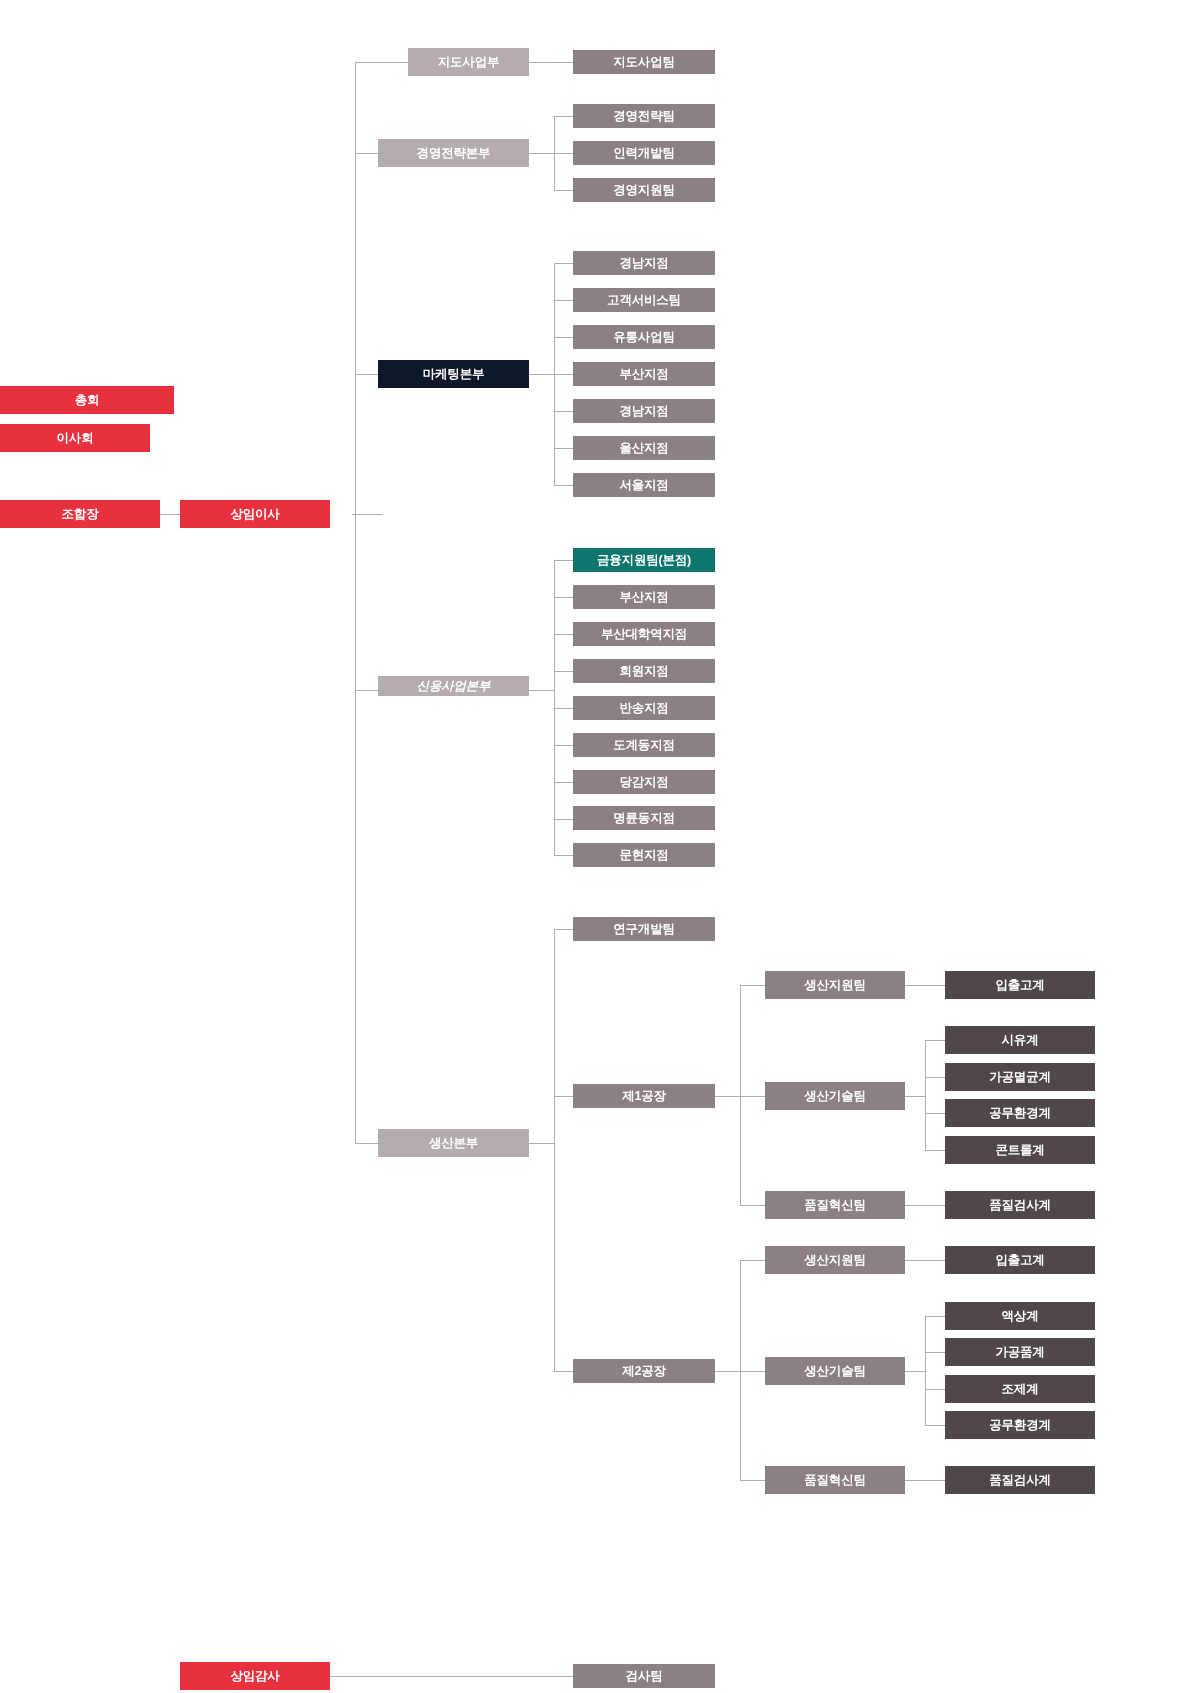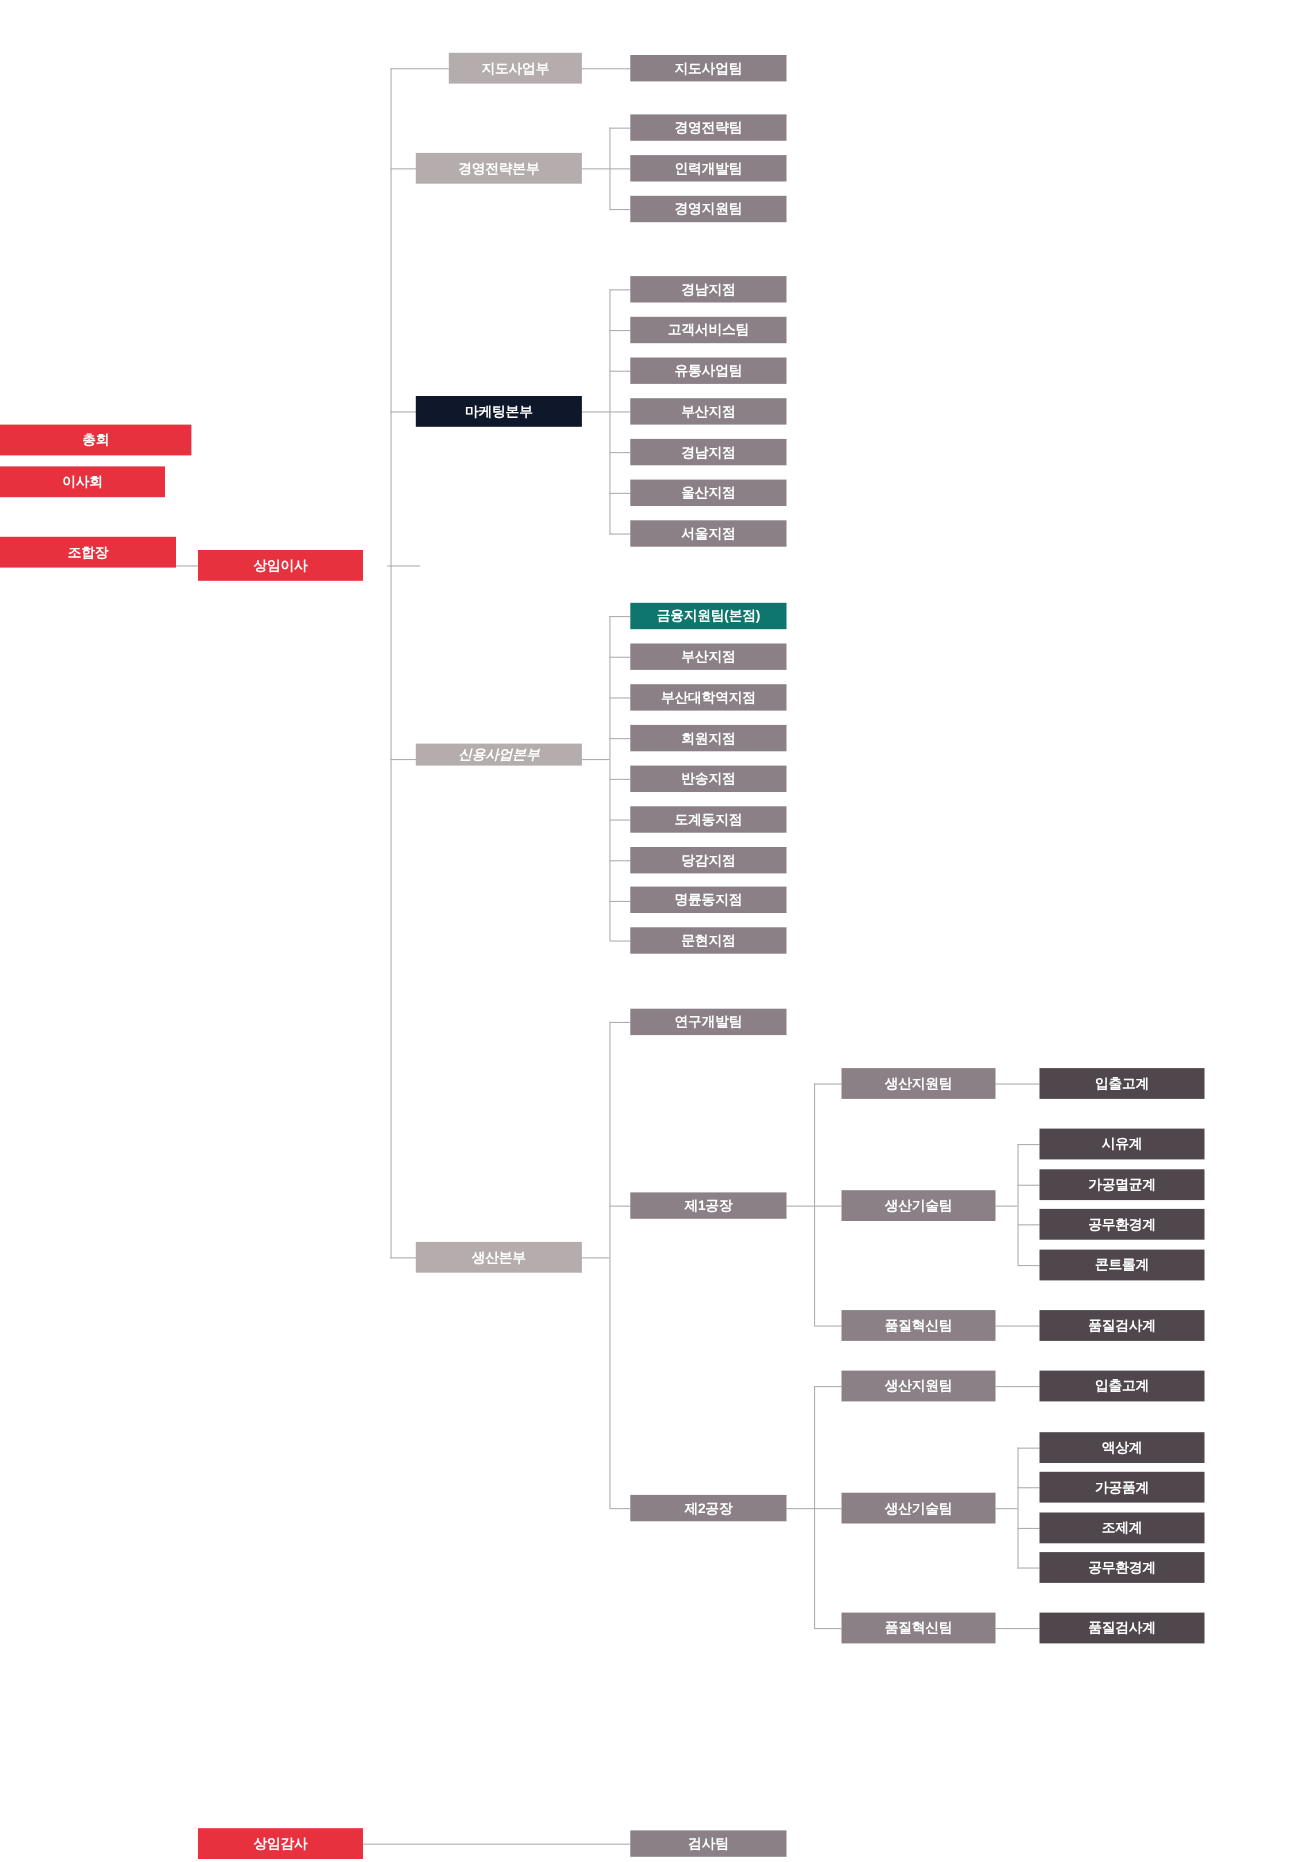--- a/index.html
+++ b/index.html
@@ -127,21 +127,21 @@
   <div class="ln h" style="left: 925px; top: 1352px; width: 20px; background: rgb(178, 172, 172);"></div>
   <div class="ln h" style="left: 925px; top: 1389px; width: 20px; background: rgb(178, 172, 172);"></div>
   <div class="ln h" style="left: 925px; top: 1425px; width: 20px; background: rgb(178, 172, 172);"></div>
 
   <div class="ln h" style="left: 905px; top: 1480px; width: 40px; background: rgb(178, 172, 172);"></div>
 
   <div class="ln h" style="left: 330px; top: 1676px; width: 243px; background: rgb(178, 172, 172);"></div>
 
   <div class="node red" style="left: 0px; top: 386px; width: 174px; height: 28px; background: rgb(232, 49, 63); color: rgb(255, 255, 255);">총회</div>
   <div class="node red" style="left: 0px; top: 424px; width: 150px; height: 28px; background: rgb(232, 49, 63); color: rgb(255, 255, 255);">이사회</div>
-  <div class="node red" style="left: 0px; top: 488px; width: 160px; height: 28px; background: rgb(232, 49, 63); color: rgb(255, 255, 255);">조합장</div>
+  <div class="node red" style="left: 0px; top: 500px; width: 160px; height: 28px; background: rgb(232, 49, 63); color: rgb(255, 255, 255);">조합장</div>
   <div class="node red" style="left: 180px; top: 500px; width: 150px; height: 28px; background: rgb(232, 49, 63); color: rgb(255, 255, 255);">상임이사</div>
   <div class="node red" style="left: 180px; top: 1662px; width: 150px; height: 28px; background: rgb(232, 49, 63); color: rgb(255, 255, 255);">상임감사</div>
   <div class="node l2" style="left: 573px; top: 1664px; width: 142px; height: 24px; background: rgb(138, 128, 133); color: rgb(255, 255, 255);">검사팀</div>
 
   <div class="node l1" style="left: 408px; top: 48px; width: 121px; height: 28px; background: rgb(181, 173, 173); color: rgb(255, 255, 255);">지도사업부</div>
   <div class="node l1" style="left: 378px; top: 139px; width: 151px; height: 28px; background: rgb(181, 173, 173); color: rgb(255, 255, 255);">경영전략본부</div>
   <div class="node l1" style="left: 378px; top: 360px; width: 151px; height: 28px; background: #0f172a; color: rgb(255, 255, 255);">마케팅본부</div>
   <div class="node l1" style="left: 378px; top: 676px; width: 151px; height: 20px; background: rgb(181, 173, 173); color: rgb(255, 255, 255); font-style: italic;">신용사업본부</div>
   <div class="node l1" style="left: 378px; top: 1129px; width: 151px; height: 28px; background: rgb(181, 173, 173); color: rgb(255, 255, 255);">생산본부</div>
 

